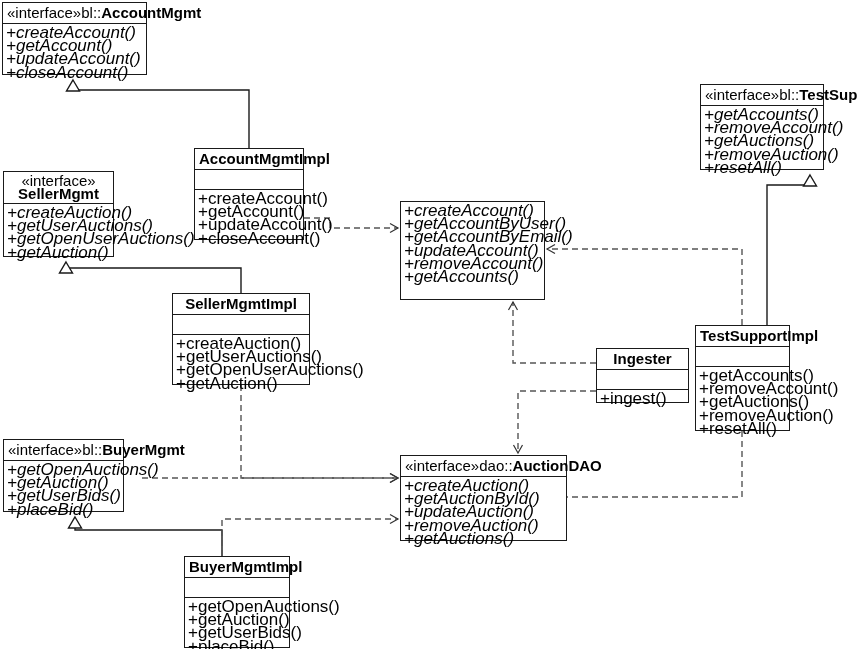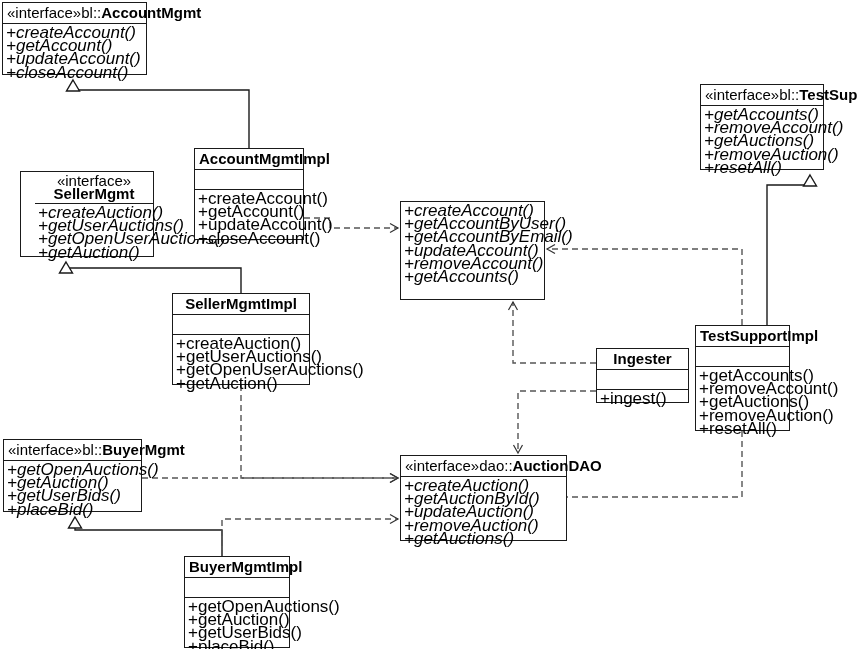--- a/index.html
+++ b/index.html
@@ -128,33 +128,33 @@
     </svg>
 <div class="box iface" style="left: 2px; top: 2px; width: 145px; height: 73px;">
       <div class="hdr"><span class="stereo">«interface»bl::</span><span class="nm">AccountMgmt</span></div>
       <div class="ops">
         <div class="op">+createAccount()</div>
         <div class="op">+getAccount()</div>
         <div class="op">+updateAccount()</div>
         <div class="op">+closeAccount()</div>
       </div>
     </div>
-    <div class="box iface" style="left: 20px; top: 171px; width: 134px; height: 86px; padding-left: 14px;">
+    <div class="box iface" style="left: 3px; top: 171px; width: 111px; height: 86px;">
       <div class="hdr two-line">
         <span class="stereo ln">«interface»</span>
         <span class="nm ln">SellerMgmt</span>
       </div>
       <div class="ops">
         <div class="op">+createAuction()</div>
         <div class="op">+getUserAuctions()</div>
         <div class="op">+getOpenUserAuctions()</div>
         <div class="op">+getAuction()</div>
       </div>
     </div>
-    <div class="box iface" style="left: 3px; top: 439px; width: 139px; height: 73px;">
+    <div class="box iface" style="left: 3px; top: 439px; width: 121px; height: 73px;">
       <div class="hdr"><span class="stereo">«interface»bl::</span><span class="nm">BuyerMgmt</span></div>
       <div class="ops">
         <div class="op">+getOpenAuctions()</div>
         <div class="op">+getAuction()</div>
         <div class="op">+getUserBids()</div>
         <div class="op">+placeBid()</div>
       </div>
     </div>
     <div class="box iface" style="left: 700px; top: 84px; width: 124px; height: 86px;">
       <div class="hdr"><span class="stereo">«interface»bl::</span><span class="nm">TestSupport</span></div>

